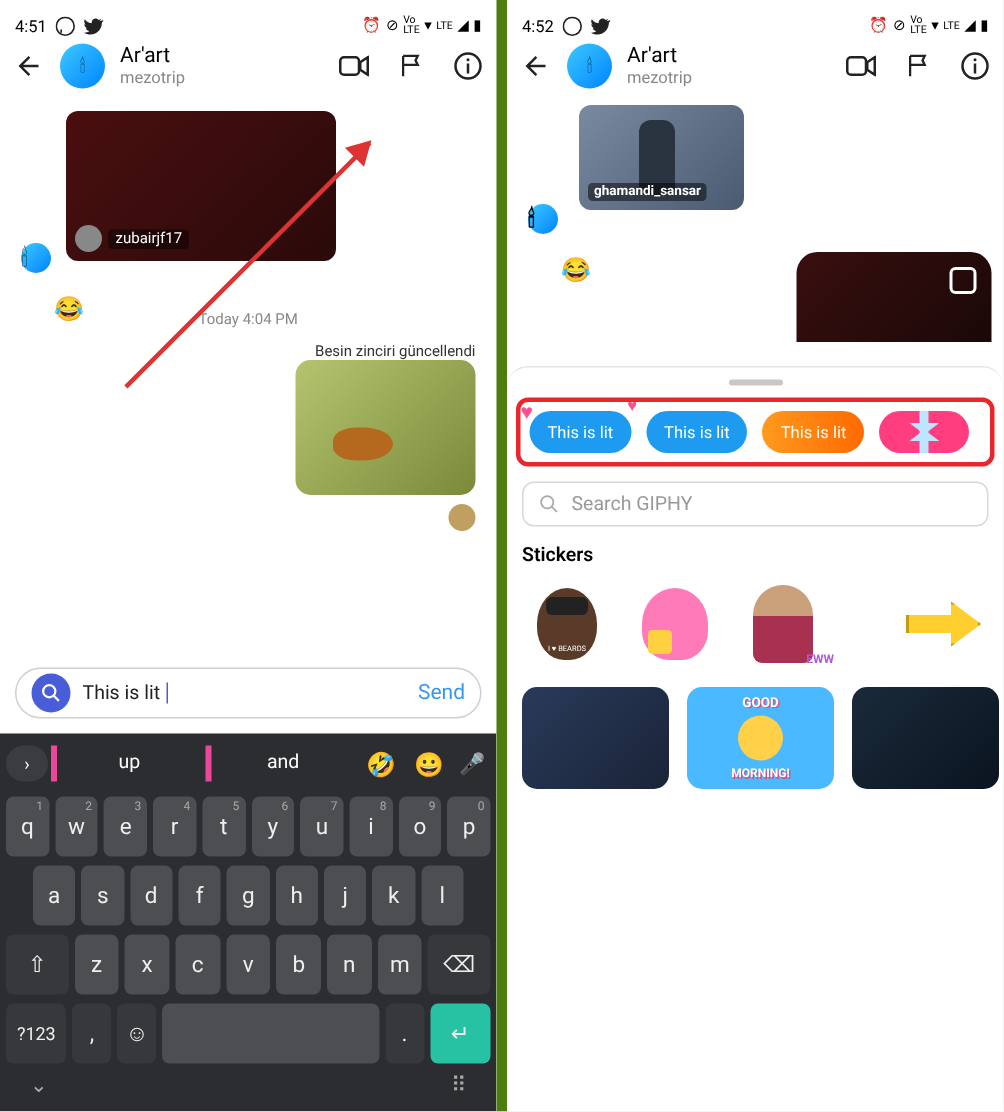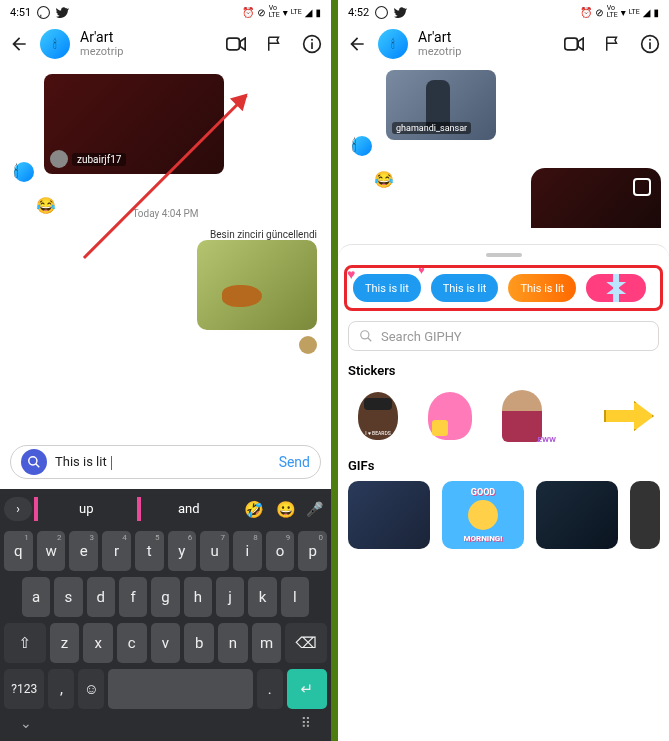--- a/index.html
+++ b/index.html
@@ -1,19 +1,19 @@
 <!DOCTYPE html>
 <html><head>
 <meta charset="utf-8">
 <style>
 * { box-sizing: border-box; margin: 0; padding: 0; font-family: -apple-system, Roboto, Arial, sans-serif; }
 body { width: 669px; height: 741px; display: flex; background: #ddd; }
 .phone { flex: 1; background: #fff; position: relative; overflow: hidden; display: flex; flex-direction: column; }
 .phone + .phone { border-left: 7px solid #4d7c0f; }
-.status-bar { height: 24px; display: flex; align-items: center; justify-content: space-between; padding: 0 10px; font-size: 11px; background: #fff; gap: 32px; }
+.status-bar { height: 24px; display: flex; align-items: flex-end; justify-content: space-between; padding: 0 10px; font-size: 11px; background: #fff; gap: 32px; }
 .status-left { display: flex; align-items: center; gap: 6px; }
 .status-right { display: flex; align-items: center; gap: 3px; font-size: 10px; }
 .nav-bar { height: 40px; display: flex; align-items: center; padding: 0 8px; gap: 10px; }
 .avatar { width: 30px; height: 30px; border-radius: 50%; background: linear-gradient(135deg, #3cc9ff, #0084ff); display:flex; align-items:center; justify-content:center; font-size:12px; }
 .name-block { flex: 1; line-height: 1.1; }
 .chat-name { font-size: 14px; font-weight: 400; }
 .chat-sub { font-size: 11px; color: #888; }
 .nav-icons { display: flex; gap: 16px; align-items: center; }
 .icon-btn { width: 22px; height: 22px; display:flex; align-items:center; justify-content:center; font-size:18px; }
 .messages { flex: 1; position: relative; padding: 6px 4px; overflow:hidden; background:#fff; }
@@ -46,21 +46,21 @@
 .mic-icon{width:24px;text-align:center;font-size:14px;}
 .key-row { display:flex; gap:4px; margin-top:6px; }
 .key { flex:1; height:40px; background:#4c4e52; border-radius:5px; display:flex; align-items:center; justify-content:center; font-size:15px; color:#eee; position:relative; }
 .key sup{position:absolute;top:2px;right:4px;font-size:8px;color:#aaa;}
 .row-pad{padding:0 18px;}
 .key-wide{flex:1.4;background:#36383b;}
 .key-space{flex:5;}
 .key-enter{flex:1.4;background:#26c2a3;}
 .kbd-footer{display:flex;justify-content:space-between;align-items:center;height:24px;padding:4px 16px 0;font-size:14px;color:#aaa;}
 
-.msgs2 { flex:0 0 180px; background:#fff; padding:6px 8px; position:relative; }
+.msgs2 { flex:0 0 180px; background:#fff; padding:6px 8px; position:relative;font-weight:bold; }
 .media-card2 { width:110px; height:70px; background:linear-gradient(135deg,#7a8aa0,#4a5a70); border-radius:8px; margin-left:40px; position:relative; }
 .person-shape{position:absolute;left:40px;top:10px;width:24px;height:50px;background:#2a3340;border-radius:8px 8px 4px 4px;}
 .small-avatar2{position:absolute;left:14px;top:72px;}
 .react2{position:absolute;left:36px;top:106px;}
 .reels-card{width:130px;height:60px;background:linear-gradient(135deg,#3a0f0f,#1a0808);border-radius:14px 14px 0 0;margin-left:auto;margin-right:0;position:relative;margin-top:28px;}
 .reels-icon{position:absolute;right:10px;top:10px;width:18px;height:18px;border:2px solid #fff;border-radius:4px;}
 .giphy-panel{flex:1;background:#fff;border-top:1px solid #e4e4e4;border-radius:14px 14px 0 0;padding:8px 0;position:relative;}
 .drag-handle{width:36px;height:4px;background:#c8c8c8;border-radius:2px;margin:0 auto 8px;}
 .chips-row{display:flex;gap:10px;padding:0 10px;margin-bottom:10px;border:3px solid #e8262c;border-radius:8px;margin-left:6px;margin-right:6px;padding:6px;}
 .chip{height:28px;border-radius:14px;display:flex;align-items:center;justify-content:center;font-size:11px;color:#fff;padding:0 12px;position:relative;white-space:nowrap;}
@@ -77,21 +77,21 @@
 .sticker-row,.gif-row{display:flex;gap:12px;padding:0 10px 12px;overflow:hidden;}
 .sticker{width:60px;height:60px;display:flex;align-items:center;justify-content:center;}
 .st-beard{width:40px;height:48px;background:#5a3a28;border-radius:50% 50% 45% 45%;position:relative;}
 .st-beard::before{content:"";position:absolute;left:6px;top:6px;width:28px;height:12px;background:#222;border-radius:4px;}
 .st-beard::after{content:"I ♥ BEARDS";position:absolute;left:0;right:0;bottom:4px;font-size:5px;color:#fff;text-align:center;}
 .st-blob{width:44px;height:48px;background:#ff7ab8;border-radius:50% 50% 40% 40%;position:relative;}
 .st-blob::after{content:"";position:absolute;left:4px;top:28px;width:16px;height:16px;background:#ffd040;border-radius:3px;}
 .st-woman{width:40px;height:52px;background:linear-gradient(180deg,#caa07a 40%,#a83050 40%);border-radius:20px 20px 6px 6px;position:relative;}
 .st-woman::after{content:"EWW";position:absolute;left:0;right:-14px;bottom:-2px;font-size:8px;font-weight:700;color:#b05cd6;text-align:right;}
 .st-arrow{width:50px;height:30px;background:#ffcf30;clip-path:polygon(0 30%,60% 30%,60% 0,100% 50%,60% 100%,60% 70%,0 70%);border:2px solid #c89a10;}
-.gif-thumb{width:82px;height:68px;border-radius:10px;flex-shrink:0;}
+.gif-thumb{width:98px;height:68px;border-radius:10px;flex-shrink:0;}
 .g1{background:linear-gradient(135deg,#2a3a5a,#1a2438);}
 .g2{background:#4ab9ff;display:flex;align-items:center;justify-content:center;}
 .g2-sun{width:30px;height:30px;background:#ffd048;border-radius:50%;position:relative;}
 .g2-text{position:absolute;top:6px;font-size:9px;font-weight:700;color:#fff;text-shadow:1px 1px 0 #d4508a;}
 .g2-text2{position:absolute;bottom:6px;font-size:8px;font-weight:700;color:#fff;text-shadow:1px 1px 0 #d4508a;}
 .g3{background:linear-gradient(135deg,#1a2a3a,#0a1420);}
 .g4{background:#333;width:30px;}
 .overlay-name2{font-size:9px;color:#fff;background:rgba(0,0,0,.5);padding:1px 4px;border-radius:3px;position:absolute;left:6px;bottom:6px;}
 svg{display:block;}
 </style>
@@ -350,21 +350,20 @@
       <div class="sticker">
           <div class="st-blob"></div>
         </div>
       <div class="sticker">
           <div class="st-woman"></div>
         </div>
       <div class="sticker" style="margin-left:auto">
           <div class="st-arrow"></div>
         </div>
     </div>
-    <div class="section-title">GIFs</div>
     <div class="gif-row">
       <div class="gif-thumb g1"></div>
       <div class="gif-thumb g2" style="position:relative">
         <div class="g2-text">GOOD</div>
         <div class="g2-sun"></div>
         <div class="g2-text2">MORNING!</div>
       </div>
       <div class="gif-thumb g3"></div>
       <div class="gif-thumb g4"></div>
     </div>

